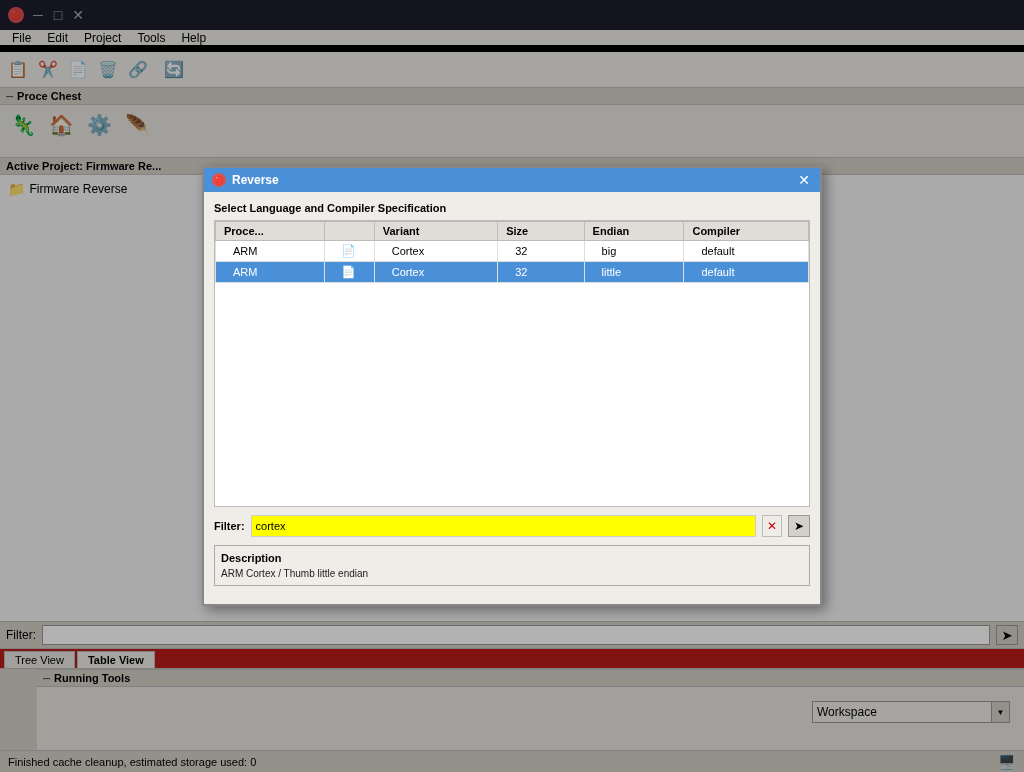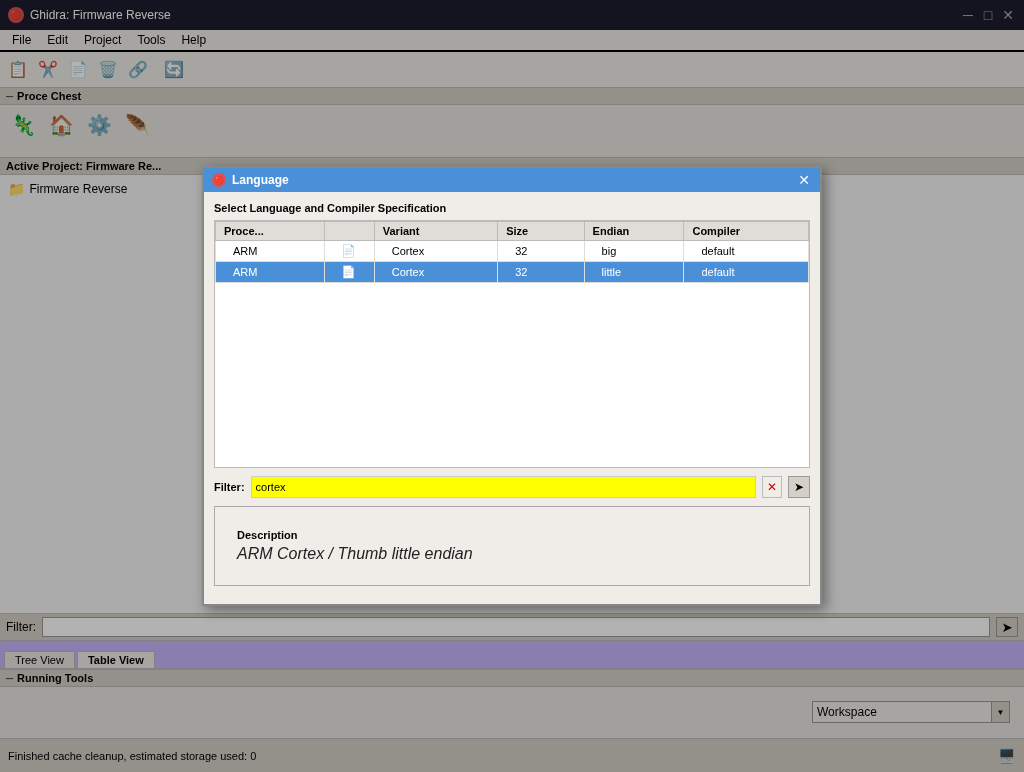--- a/index.html
+++ b/index.html
@@ -47,21 +47,21 @@
       display: flex; align-items: center; justify-content: center;
     }
 
     
     .menu-bar {
       background: #f0ede8;
       height: 22px;
       display: flex;
       align-items: center;
       padding: 0 4px;
-      border-bottom: 2px solid #000000;
+      border-bottom: 7px solid #000000;
     }
     .menu-item {
       padding: 2px 8px;
       cursor: pointer;
       font-size: 12px;
     }
 
     
     .toolbar {
       background: #f0ede8;
@@ -163,44 +163,45 @@
     }
     .filter-btn {
       width: 22px; height: 20px;
       background: #d4d0c8;
       border: 1px solid #999;
       cursor: pointer;
       display: flex; align-items: center; justify-content: center;
     }
 
     .view-tabs {
-      background: #c4b5fd;
+      background: #b91c1c;
       display: flex;
       border-top: 1px solid #bbb;
-      padding: 10px 4px 0;
+      padding: 2px 4px 0;
     }
     .view-tab {
       padding: 2px 10px;
       font-size: 11px;
       cursor: pointer;
       border: 1px solid #bbb;
       border-bottom: none;
       background: #e8e5e0;
       margin-right: 2px;
     }
     .view-tab.active {
       background: #f0ede8;
       font-weight: bold;
     }
 
     
     .running-tools {
       height: 81px;
       background: #e8e5e0;
       border-top: 1px solid #bbb;
+      margin-left: 37px;
     }
     .running-tools-body {
       padding: 14px;
       display: flex;
       justify-content: flex-end;
       align-items: center;
       gap: 4px;
     }
     .workspace-dropdown {
       display: flex;
@@ -223,21 +224,21 @@
       border-left: none;
       display: flex; align-items: center; justify-content: center;
       font-size: 8px;
       cursor: pointer;
     }
 
     
     .status-bar {
       position: absolute;
       bottom: 0; left: 0; right: 0;
-      height: 34px;
+      height: 22px;
       background: #d4d0c8;
       border-top: 1px solid #bbb;
       display: flex;
       align-items: center;
       padding: 0 8px;
       font-size: 11px;
       gap: 8px;
     }
     .status-text { flex: 1; }
     .status-icon {
@@ -366,32 +367,31 @@
       background: #d4d0c8;
       border: 1px solid #999;
       cursor: pointer;
       display: flex; align-items: center; justify-content: center;
       font-size: 12px;
     }
 
     
     .modal-description-group {
       border: 1px solid #aaa;
-      padding: 22px;
+      padding: 6px;
       margin-bottom: 8px;
     }
     .modal-description-title {
       font-size: 11px;
       font-weight: bold;
       margin-bottom: 4px;
     }
     .modal-description-text {
-      font-size: 16px;
+      font-size: 10px;
       color: #222;
-      font-style: italic;
     }
 
     
     .modal-checkbox-row {
       display: flex;
       align-items: center;
       gap: 6px;
       margin-bottom: 10px;
       font-size: 11px;
     }
@@ -419,21 +419,20 @@
       background: #e8e5e0;
     }
 
     .icon-file { color: #888; font-size: 12px; }
   </style>
 </head>
 <body>
 
 <div class="title-bar">
   <div class="title-bar-icon">🔴</div>
-  <span class="title-bar-text">Ghidra: Firmware Reverse</span>
   <div class="title-bar-controls">
     <button class="title-btn">─</button>
     <button class="title-btn">□</button>
     <button class="title-btn">✕</button>
   </div>
 </div>
 
 <div class="menu-bar">
   <span class="menu-item">File</span>
   <span class="menu-item">Edit</span>
@@ -512,21 +511,21 @@
 <div class="status-bar">
   <span class="status-text">Finished cache cleanup, estimated storage used: 0</span>
   <span class="status-icon">🖥️</span>
 </div>
 
 <div class="modal-overlay">
   <div class="modal">
 
     <div class="modal-title-bar">
       <div class="modal-title-icon">🔴</div>
-      <span class="modal-title-text">Language</span>
+      <span class="modal-title-text">Reverse</span>
       <button class="modal-close-btn">✕</button>
     </div>
 
     <div class="modal-body">
       <div class="modal-group-title">Select Language and Compiler Specification</div>
 
       <div class="table-container">
         <table class="lang-table">
           <thead>
             <tr>

